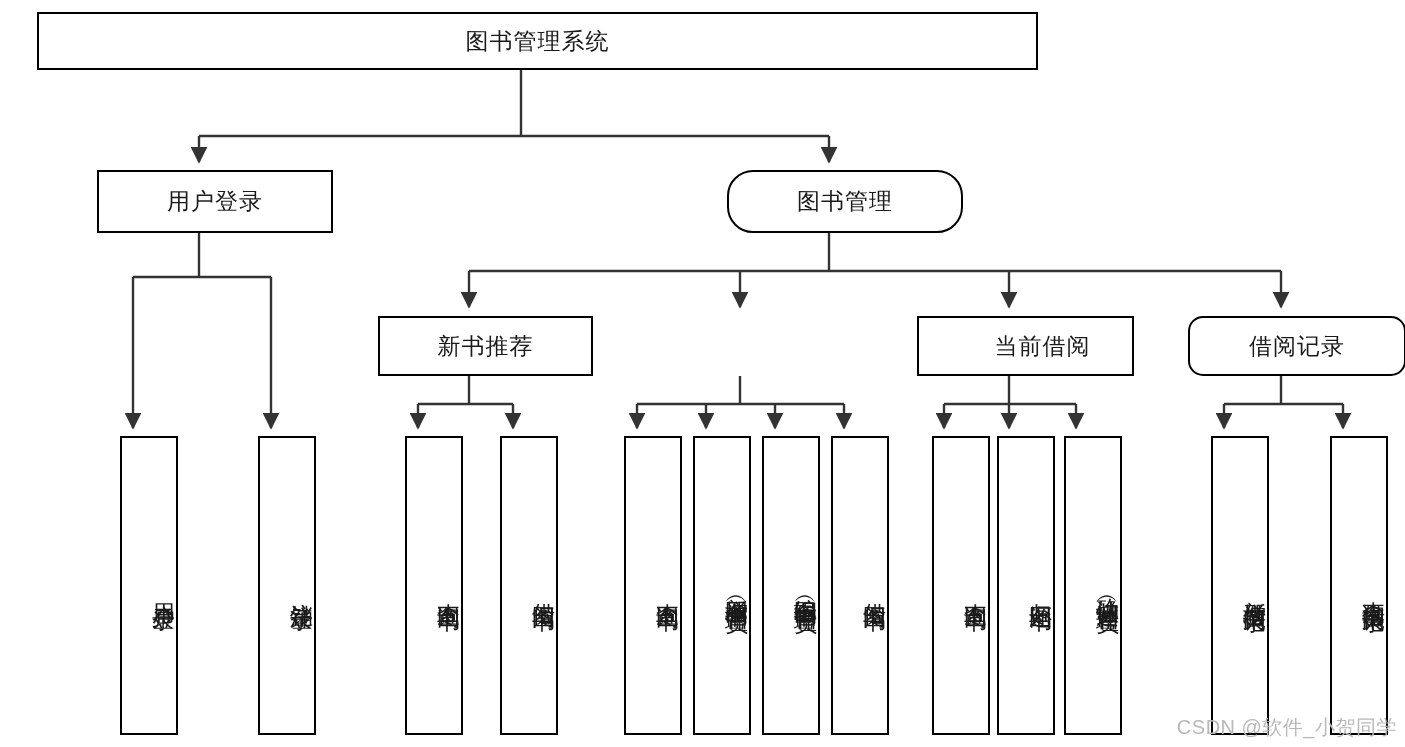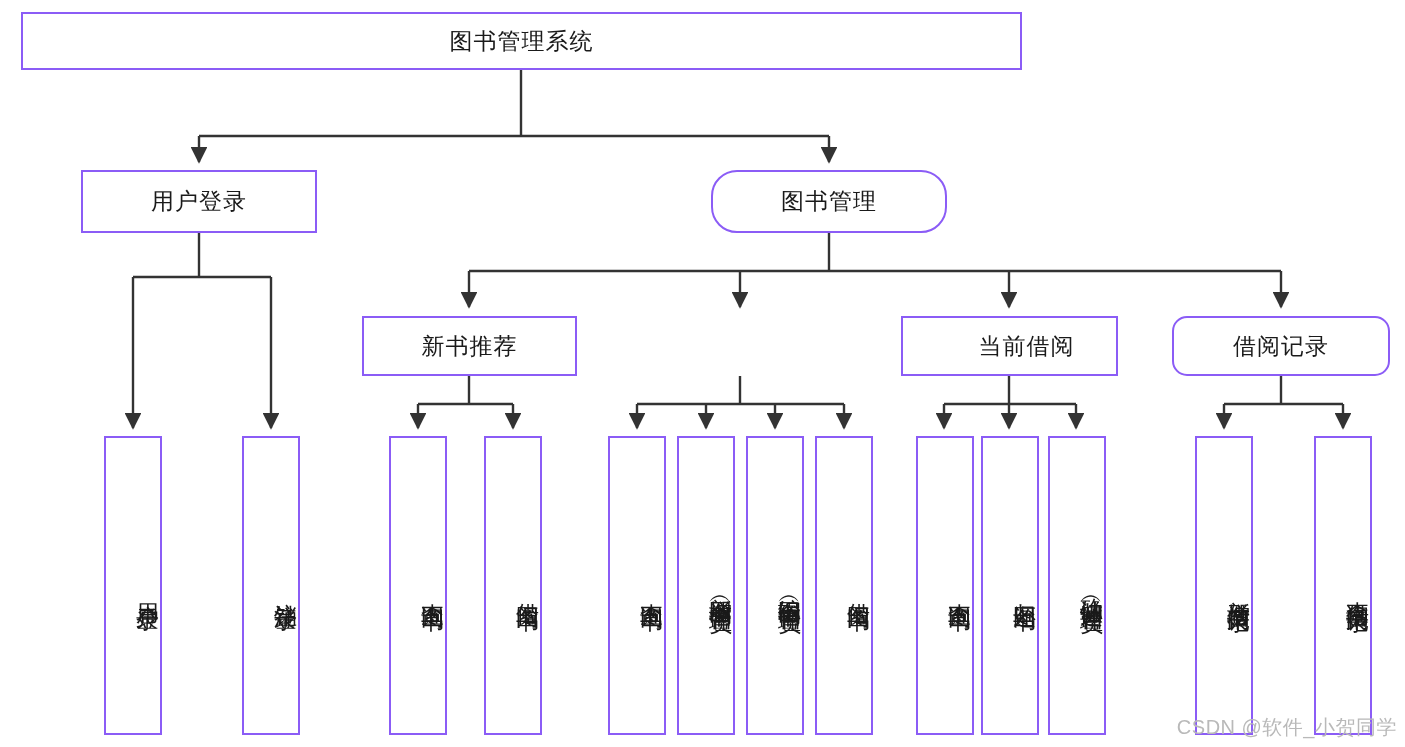--- a/index.html
+++ b/index.html
@@ -22,26 +22,27 @@
     position: absolute;
     left: 0;
     top: 0;
     width: 1405px;
     height: 747px;
   }
   .node {
     position: absolute;
     box-sizing: border-box;
     background: #ffffff;
-    border: 2px solid #8b5cf6;
+    border: 2px solid #000000;
     display: flex;
     align-items: center;
     justify-content: center;
     color: #1a1a1a;
     z-index: 5;
+    margin-left: 16px;
   }
   .node-h {
     font-size: 23px;
     letter-spacing: 1px;
   }
   .node-leaf {
     font-size: 23px;
     writing-mode: vertical-rl;
     text-orientation: upright;
     align-items: flex-start;

